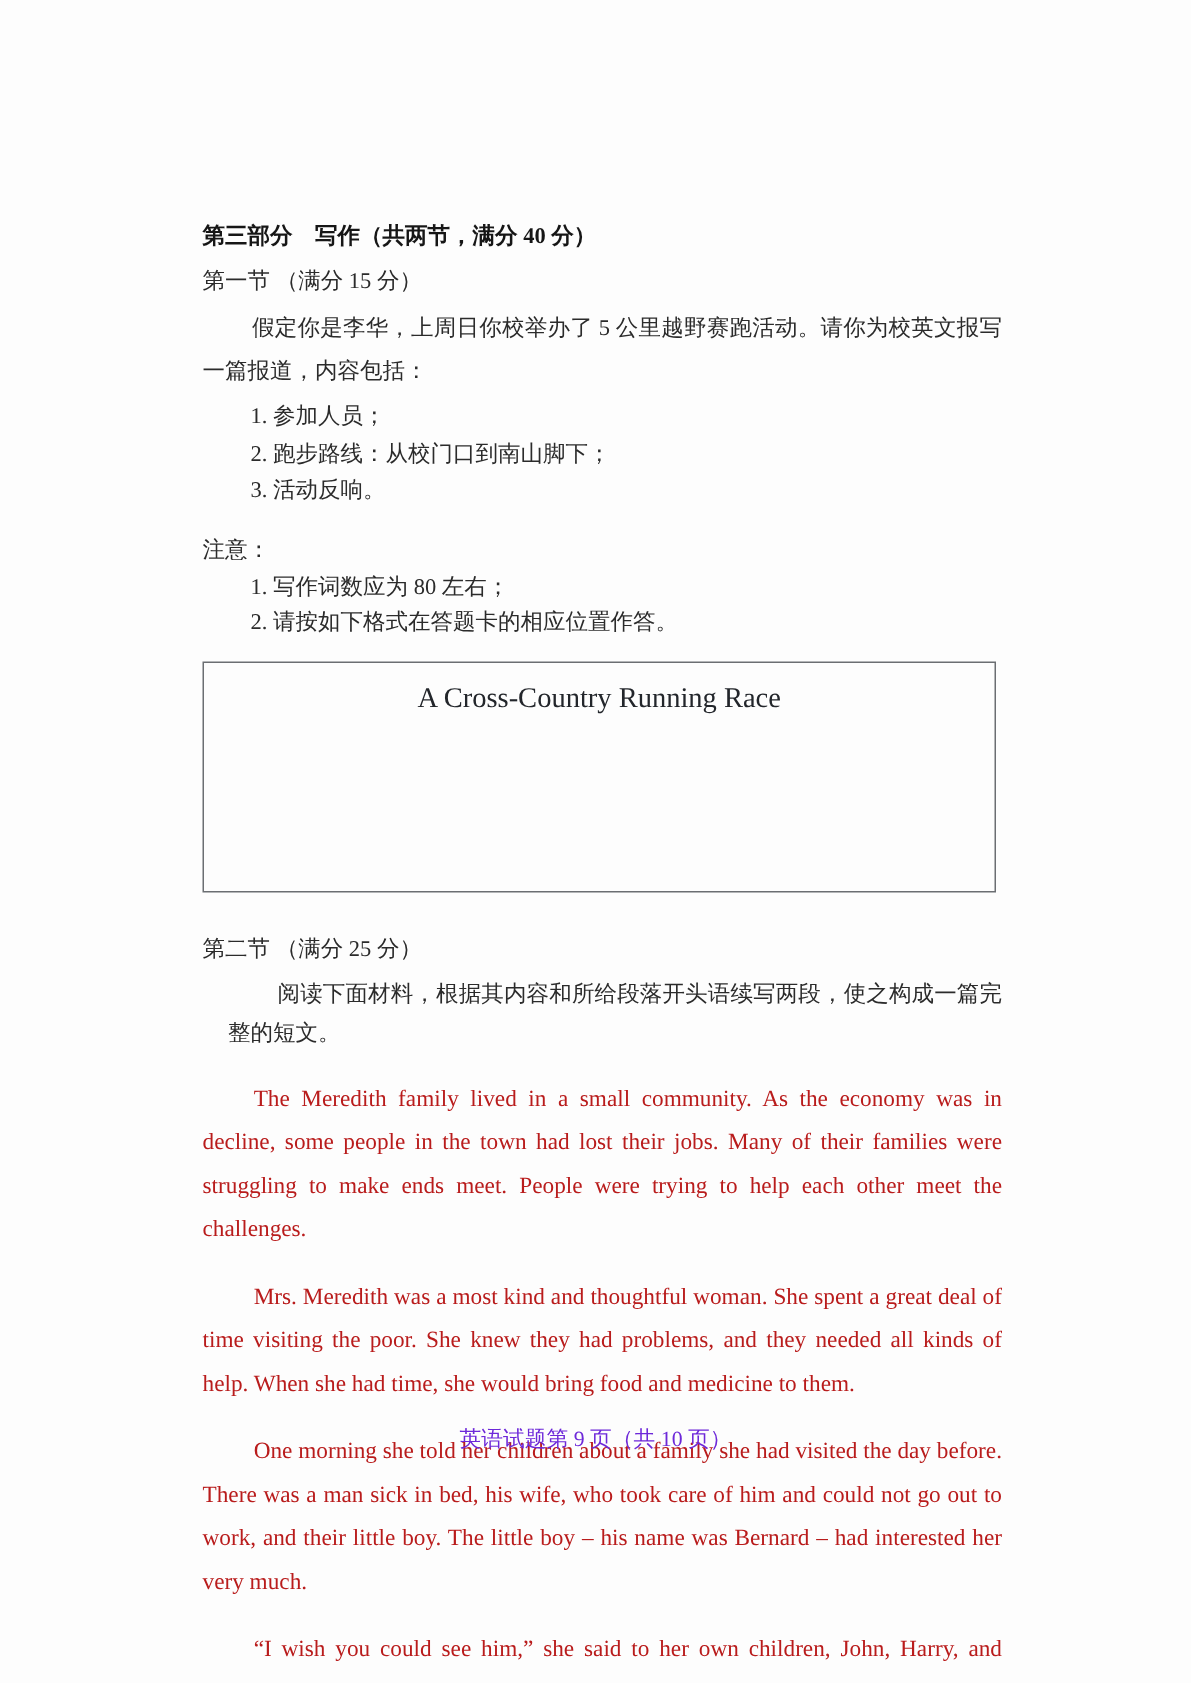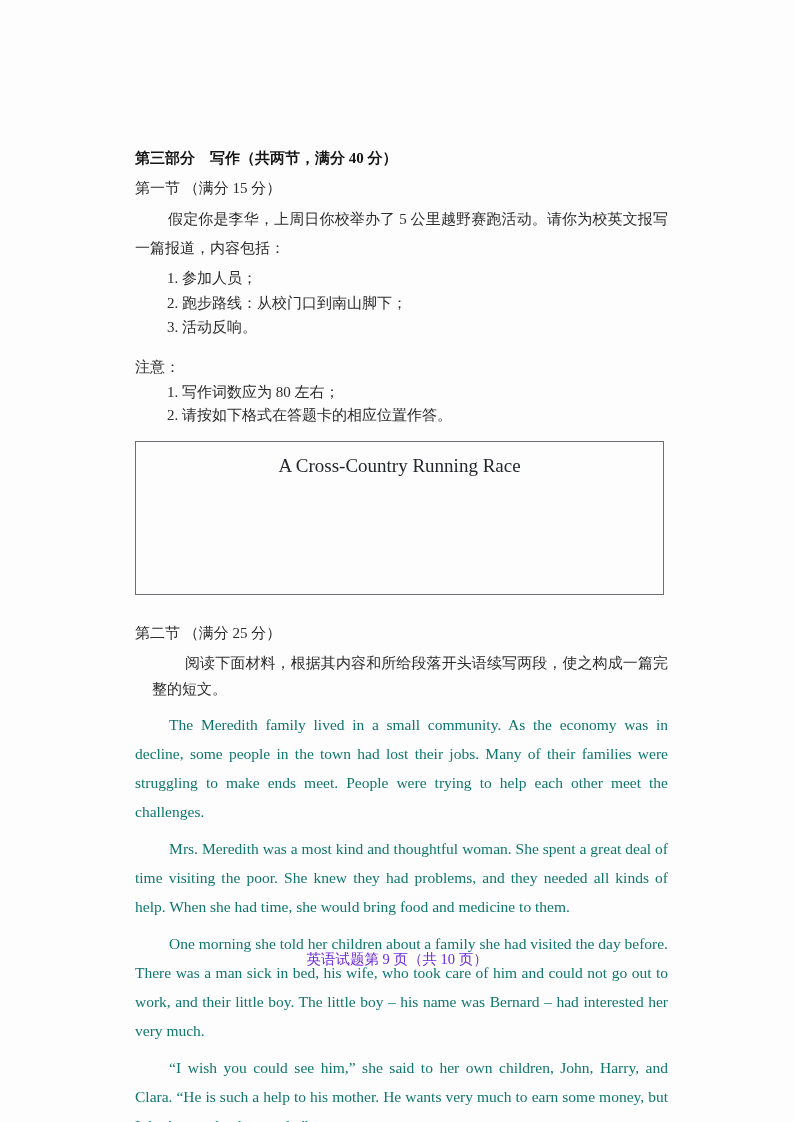--- a/index.html
+++ b/index.html
@@ -82,22 +82,22 @@
     line-height: 26px;
     text-indent: 2.2em;
     margin: 2px 0 8px 17px;
     text-align: justify;
   }
   .en-para {
     font-size: 15.5px;
     line-height: 29px;
     text-align: justify;
     text-indent: 2.2em;
-    color: #0f766e;
-    margin: 0 0 8px 0;
+    color: #b91c1c;
+    margin: 16px 0 8px 0;
   }
   .footer {
     position: absolute;
     left: 0;
     right: 0;
     top: 950px;
     text-align: center;
     font-size: 14.5px;
     color: #6d28d9;
   }

